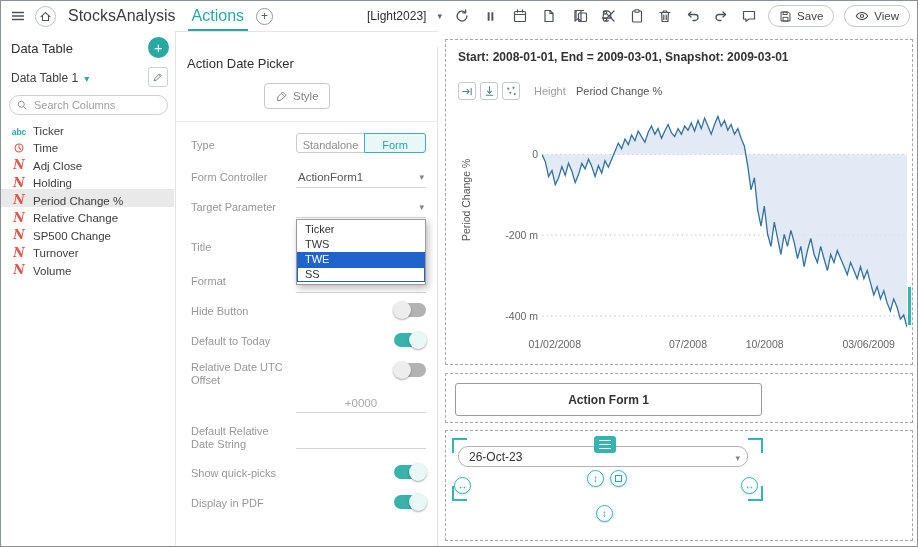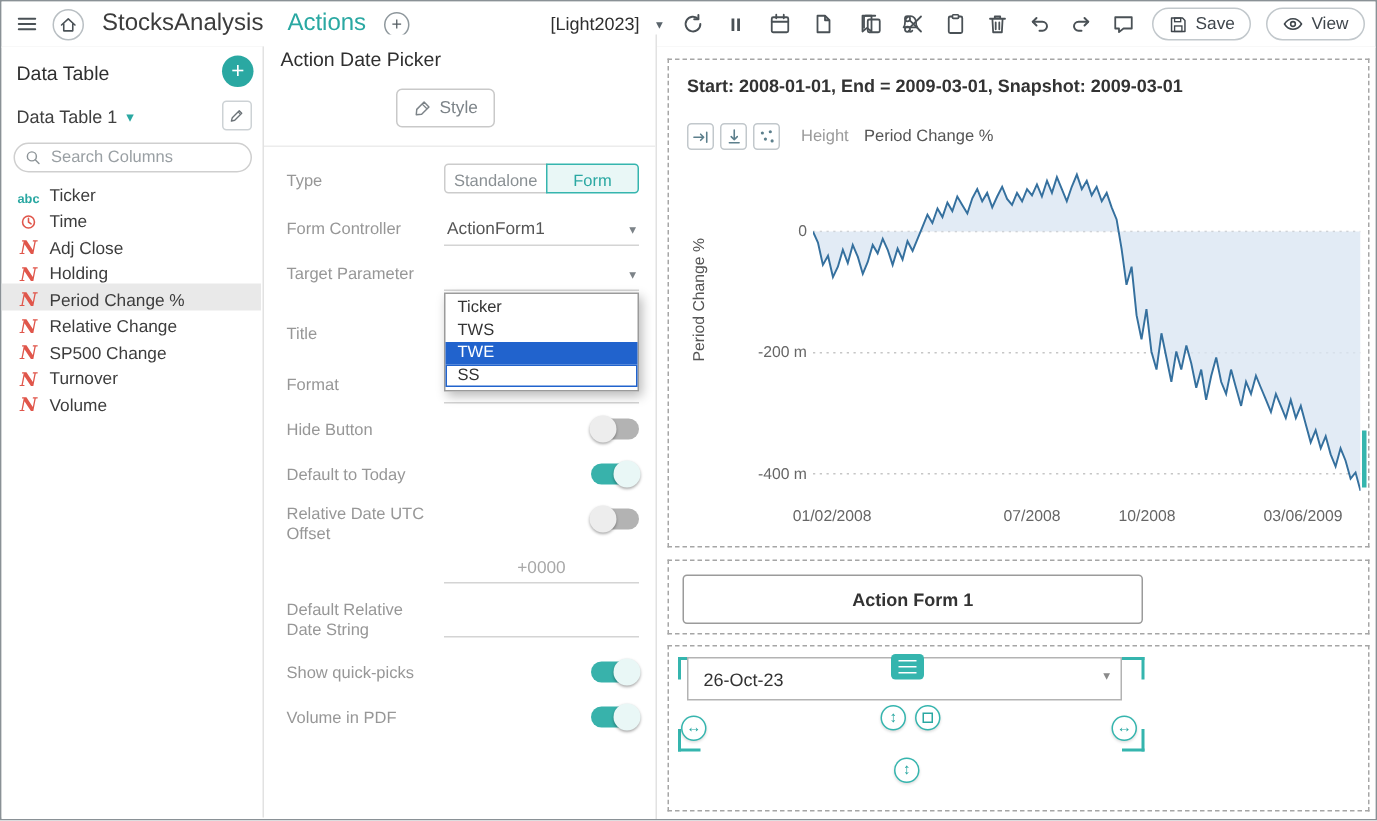--- a/index.html
+++ b/index.html
@@ -40,21 +40,21 @@
   .col-list{position:absolute;left:0;right:1px;top:88px}
   .col-row{display:flex;align-items:flex-end;height:17.5px;padding-left:9px;gap:5px;font-size:11.5px;color:#3d3d3d;cursor:pointer}
   .col-row.sel{background:#e9e9e9}
   .cicon{flex:0 0 18px;width:18px;display:flex;align-items:center;justify-content:center}
   .cicon.abc{color:#2aa8a2;font-size:8.5px;font-weight:700}
   .cicon.num{color:#e0564b;font-size:12.5px;font-weight:700;font-style:italic;font-family:"DejaVu Serif",serif;line-height:1}
   .sb-footer{position:absolute;left:0;right:1px;bottom:0;height:26px;border-top:1px solid #e2e2e2;display:flex;
              align-items:center;gap:7px;padding-left:10px;font-size:11.5px;color:#2f2f2f;cursor:pointer}
   .sb-footer .ic{color:#4a5156}
   
-  .props{position:absolute;left:175px;top:22px;width:262px;bottom:0;background:#fff;border-right:1px solid #e2e2e2;box-sizing:border-box}
+  .props{position:absolute;left:175px;top:46px;width:262px;bottom:0;background:#fff;border-right:1px solid #e2e2e2;box-sizing:border-box}
   .pp-title{position:absolute;left:11px;top:9px;font-size:13px;color:#2f2f2f}
   .pp-tab{position:absolute;top:36px;height:26px;border-radius:4px;display:flex;align-items:center;gap:5px;
           padding:0 10px;font-size:11.5px;background:#fff;box-sizing:border-box;cursor:pointer}
   .pp-tab.options{left:11px;border:1px solid #2aa8a2;color:#2aa8a2}
   .pp-tab.style{left:88px;border:1px solid #c9c9c9;color:#7c8388}
   .pp-div{position:absolute;left:0;right:0;top:74px;height:1px;background:#ececec}
   .plabel{position:absolute;left:15px;width:100px;font-size:11px;line-height:13px;color:#979797}
   .seg{position:absolute;top:86px;height:20px;line-height:22px;text-align:center;font-size:11px;box-sizing:border-box;cursor:pointer}
   .seg.standalone{left:120px;width:69px;border:1px solid #cccccc;border-radius:3px 0 0 3px;color:#8a9094;background:#fff}
   .seg.form{left:188px;width:62px;border:1px solid #35b5ae;border-radius:0 3px 3px 0;color:#2aa8a2;background:#e9f7f6}
@@ -96,21 +96,21 @@
   .vscroll{position:absolute;left:462px;top:247px;width:3px;height:38px;background:#35b5ae;cursor:grab}
   .form-btn{position:absolute;left:9px;top:9px;width:305px;height:31px;border:1px solid #9b9b9b;border-radius:3px;
             background:#fff;display:flex;align-items:center;justify-content:center;font-size:12px;font-weight:700;
             color:#333;cursor:pointer}
   
   .br{position:absolute;width:13px;height:13px}
   .br.tl{left:6px;top:7px;border-left:2px solid #35b5ae;border-top:2px solid #35b5ae}
   .br.tr{left:302px;top:7px;border-right:2px solid #35b5ae;border-top:2px solid #35b5ae}
   .br.bl{left:6px;top:55px;border-left:2px solid #35b5ae;border-bottom:2px solid #35b5ae}
   .br.br2{left:302px;top:55px;border-right:2px solid #35b5ae;border-bottom:2px solid #35b5ae}
-  .date-input{position:absolute;left:12px;top:7px;width:290px;height:29px;border:1px solid #b3b3b3;border-radius:0;
+  .date-input{position:absolute;left:12px;top:15px;width:290px;height:21px;border:1px solid #b3b3b3;border-radius:10px;
               background:#fff;box-sizing:border-box;font-size:12px;color:#333;display:flex;align-items:center;
               padding:0 20px 0 8px;cursor:text}
   .date-input .caret{position:absolute;right:7px;top:6px;font-size:9px;color:#8a8a8a}
   .drag-handle{position:absolute;left:148px;top:5px;width:22px;height:17px;background:#35b5ae;border-radius:3px;
                display:flex;align-items:center;justify-content:center;z-index:3;cursor:move}
   .drag-handle i{display:block;width:12px;height:1.5px;background:#fff;box-shadow:0 -4px 0 #fff,0 4px 0 #fff}
   .h-circ{position:absolute;width:17px;height:17px;border-radius:50%;background:#fff;border:1.5px solid #35b5ae;
           box-sizing:border-box;display:flex;align-items:center;justify-content:center;font-size:10px;color:#2aa8a2;
           font-weight:700;z-index:3;cursor:pointer;box-shadow:0 1px 2px rgba(0,0,0,.15)}
   .h-circ .sq{display:block;width:7px;height:7px;border:1.2px solid #2aa8a2;box-sizing:border-box}
@@ -444,21 +444,21 @@
     <input class="u-input center" style="top: 346px;" placeholder="+0000">
 
     <div class="plabel" style="top:378px">Default Relative Date String</div>
     <input class="u-input" style="top: 382px;">
 
     <div class="plabel" style="top:420px">Show quick-picks</div>
     <div class="toggle on" style="top:418px">
         <span class="knob"></span>
       </div>
 
-    <div class="plabel" style="top:450px">Volume in PDF</div>
+    <div class="plabel" style="top:450px">Display in PDF</div>
     <div class="toggle on" style="top:448px">
         <span class="knob"></span>
       </div>
   </section>
 
   <main class="canvas">
 
     <div class="dash-box chart-box">
       <div class="ch-title">Start: 2008-01-01, End = 2009-03-01, Snapshot: 2009-03-01</div>
       <div class="ch-tool" style="left:12px">

